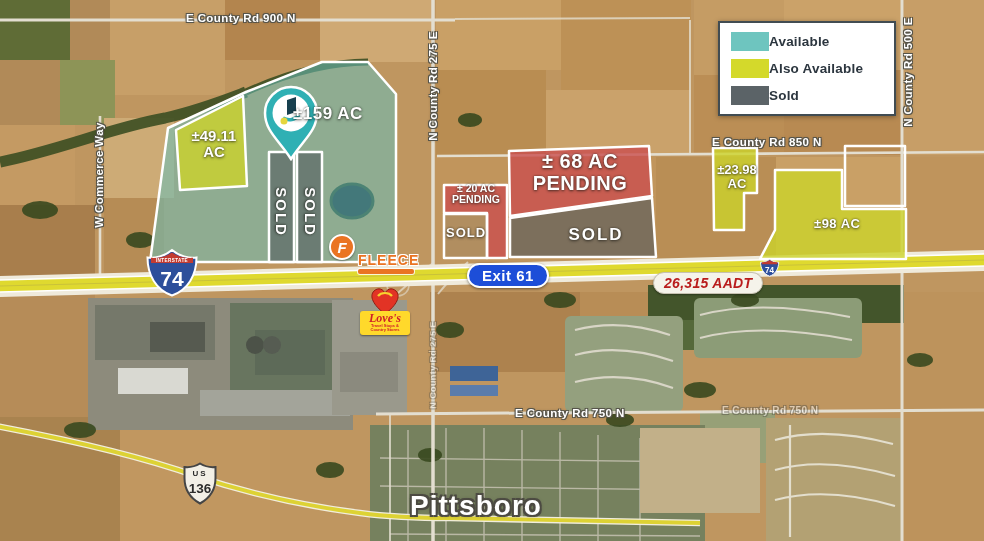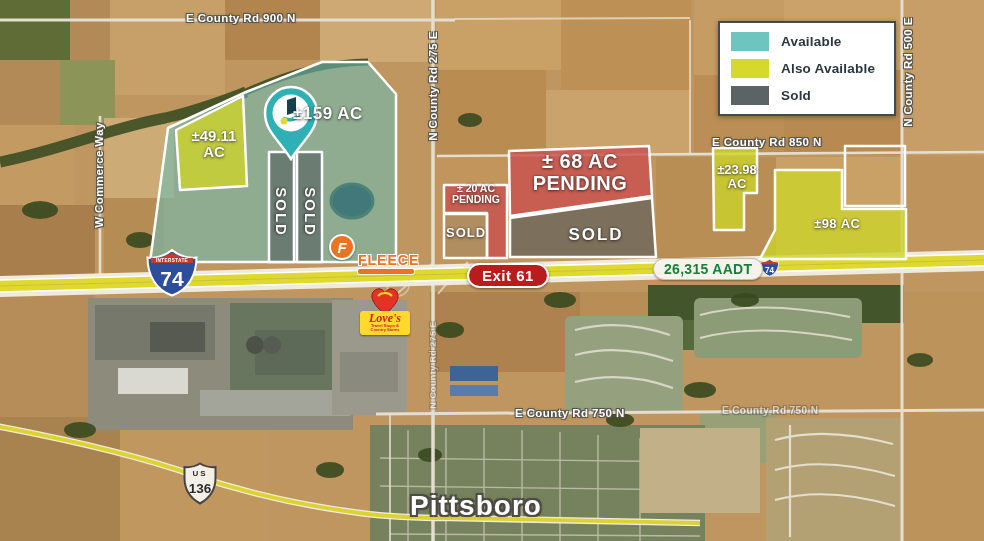--- a/index.html
+++ b/index.html
@@ -10,29 +10,29 @@
   .rlbl{position:absolute;color:#fff;font-weight:bold;font-size:11.5px;letter-spacing:.4px;
         white-space:nowrap;text-shadow:-1px -1px 0 #56544a,1px -1px 0 #56544a,-1px 1px 0 #56544a,1px 1px 0 #56544a,0 0 3px rgba(40,40,30,.6);}
   .vert{text-align:center;transform:rotate(-90deg);}
   .plabel{position:absolute;color:#fff;font-weight:bold;text-align:center;line-height:1.08;
           text-shadow:0 1px 3px rgba(25,25,20,.65),0 0 2px rgba(25,25,20,.55);white-space:nowrap;}
   .soldv{transform:rotate(90deg);letter-spacing:2px;}
   
   .legend{position:absolute;left:718px;top:21px;width:152px;background:#ffffff;
           border:2px solid #414c52;padding:9px 11px;display:flex;flex-direction:column;gap:8px;
           box-shadow:0 1px 5px rgba(0,0,0,.35);}
-  .legend-row{display:flex;align-items:center;gap:12px;}
+  .legend-row{display:flex;align-items:center;gap:0;}
   .legend-label{font-size:13.5px;font-weight:bold;color:#2c363f;letter-spacing:.2px;}
   
-  .exit-sign{position:absolute;left:467px;top:263px;background:#b91c1c;color:#fff;
+  .exit-sign{position:absolute;left:467px;top:263px;background:#1d4ed8;color:#fff;
              border:2px solid #fff;border-radius:13px;font-weight:bold;font-size:15px;
              padding:2px 13px;letter-spacing:.5px;box-shadow:0 1px 3px rgba(0,0,0,.45);}
-  .aadt{position:absolute;left:653px;top:258px;background:#f5f3ea;color:#15803d;
+  .aadt{position:absolute;left:653px;top:272px;background:#f5f3ea;color:#b91c1c;
         border-radius:11px;border:1px solid #c6c1b0;font-weight:bold;font-size:14px;
-        padding:2px 10px;letter-spacing:.3px;box-shadow:0 1px 2px rgba(0,0,0,.35);}
+        padding:2px 10px;letter-spacing:.3px;box-shadow:0 1px 2px rgba(0,0,0,.35);font-style:italic;}
   .town{position:absolute;left:410px;top:490px;color:#fff;font-weight:bold;
         font-size:28px;letter-spacing:1px;
         text-shadow:-2px -2px 0 #4c4a42,2px -2px 0 #4c4a42,-2px 2px 0 #4c4a42,2px 2px 0 #4c4a42,0 0 4px rgba(30,30,25,.6);}
   
   .fleece{position:absolute;left:329px;top:220px;display:flex;align-items:center;gap:3px;}
   .fleece-f{width:22px;height:22px;border-radius:50%;background:#ea7423;color:#fff;border:2px solid #fff;
             display:flex;align-items:center;justify-content:center;font-weight:bold;font-style:italic;
             font-size:15px;box-shadow:0 1px 2px rgba(0,0,0,.4);}
   .fleece-right{display:flex;flex-direction:column;align-items:flex-start;margin-top:32px;}
   .fleece-name{color:#ea7423;font-weight:bold;font-size:14px;letter-spacing:1px;

